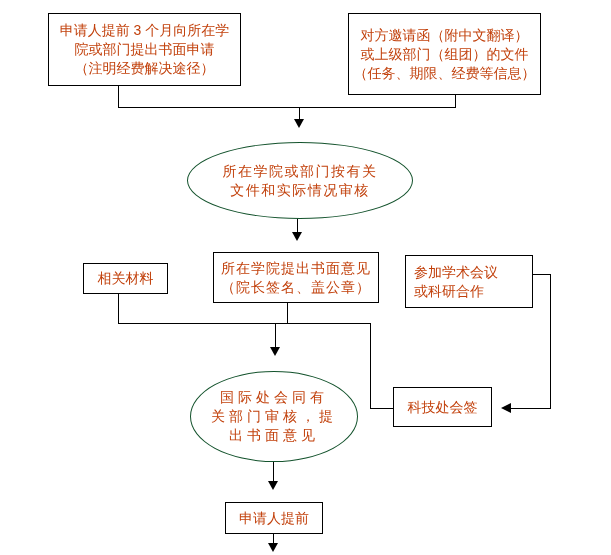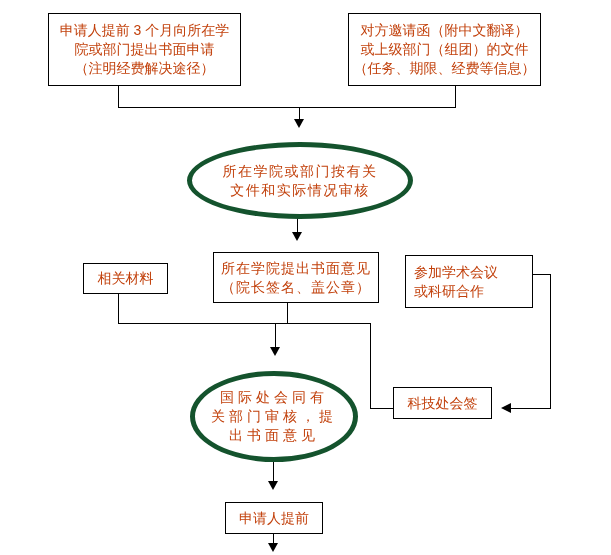--- a/index.html
+++ b/index.html
@@ -25,32 +25,32 @@
     box-sizing: border-box;
     display: flex;
     align-items: center;
     justify-content: center;
     font-size: 14px;
     line-height: 19px;
     text-align: center;
     background: #ffffff;
   }
   .box { border: 1px solid #000000; }
-  .ellipse { border: 5px solid #14532d; border-radius: 50%; }
+  .ellipse { border: 1px solid #14532d; border-radius: 50%; }
   .pre { white-space: pre-line; }
 
   .n-applicant   { left: 48px;  top: 13px;  width: 193px; height: 73px; }
-  .n-invitation  { left: 348px; top: 13px;  width: 193px; height: 73px; }
+  .n-invitation  { left: 348px; top: 13px;  width: 193px; height: 82px; }
   .n-ellipse1    { left: 187px; top: 142px; width: 226px; height: 77px; letter-spacing: 1.5px; }
   .n-opinion     { left: 213px; top: 252px; width: 166px; height: 51px; letter-spacing: 1px; }
   .n-materials   { left: 83px;  top: 263px; width: 85px;  height: 31px; }
   .n-purpose     { left: 397px; top: 255px; width: 128px; height: 53px; justify-content: flex-start; padding-left: 8px; text-align: left; margin-left: 8px; }
   .n-ellipse2    { left: 190px; top: 371px; width: 168px; height: 91px; letter-spacing: 4px; }
   .n-ellipse2 .pre { text-align: center; }
-  .n-scitech     { left: 393px; top: 387px; width: 99px;  height: 32px; }
+  .n-scitech     { left: 393px; top: 387px; width: 99px;  height: 40px; }
   .n-leader      { left: 225px; top: 502px; width: 98px;  height: 32px; }
 </style>
 </head>
 <body>
 
 <div class="canvas">
 
   <svg class="connector-layer" width="611" height="555" viewBox="0 0 611 555" xmlns="http://www.w3.org/2000/svg">
 
     <path d="M118,85 V107 H455 V85"></path>

